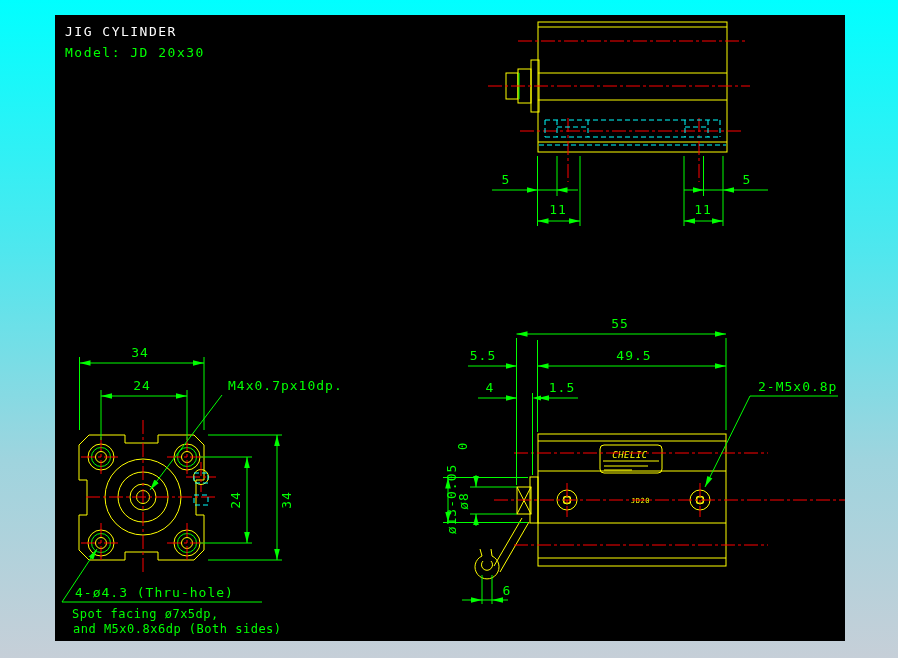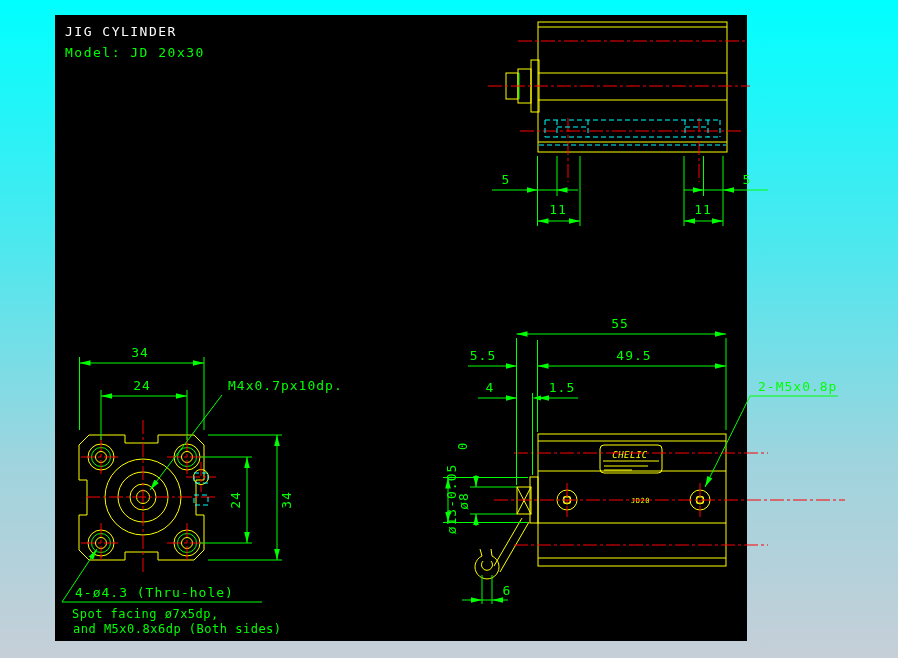--- a/index.html
+++ b/index.html
@@ -1,21 +1,21 @@
 <!DOCTYPE html>
 <html><head>
 <meta charset="utf-8">
 <style>
   html,body{margin:0;padding:0;background:#888;}
   .viewport{
     position:relative;width:898px;height:658px;overflow:hidden;
     background:linear-gradient(180deg,#00ffff 0%,#4fe7ee 38%,#9fd4de 70%,#c6cfd8 100%);
     font-family:"DejaVu Sans Mono", monospace;
   }
-  .canvas{position:absolute;left:55px;top:15px;width:692px;height:626px;background:#000;}
+  .canvas{position:absolute;left:55px;top:15px;width:790px;height:626px;background:#000;}
   svg{position:absolute;left:0;top:0;}
   .y{stroke:#ffff00;fill:none;stroke-width:1;}
   .g{stroke:#00ff00;fill:none;stroke-width:1;}
   .r{stroke:#ff0000;fill:none;stroke-width:1;stroke-dasharray:14 3 3 3;}
   .c{stroke:#00ffff;fill:none;stroke-width:1;stroke-dasharray:5 3;}
   text{font-family:"DejaVu Sans Mono",monospace;}
   .tg{fill:#00ff00;font-size:13px;letter-spacing:1px;}
   .tgs{fill:#00ff00;font-size:12px;letter-spacing:0.5px;}
   .tw{fill:#ffffff;font-size:13px;letter-spacing:1.5px;}
   .tm{fill:#00ff00;font-size:13px;letter-spacing:1.5px;}

